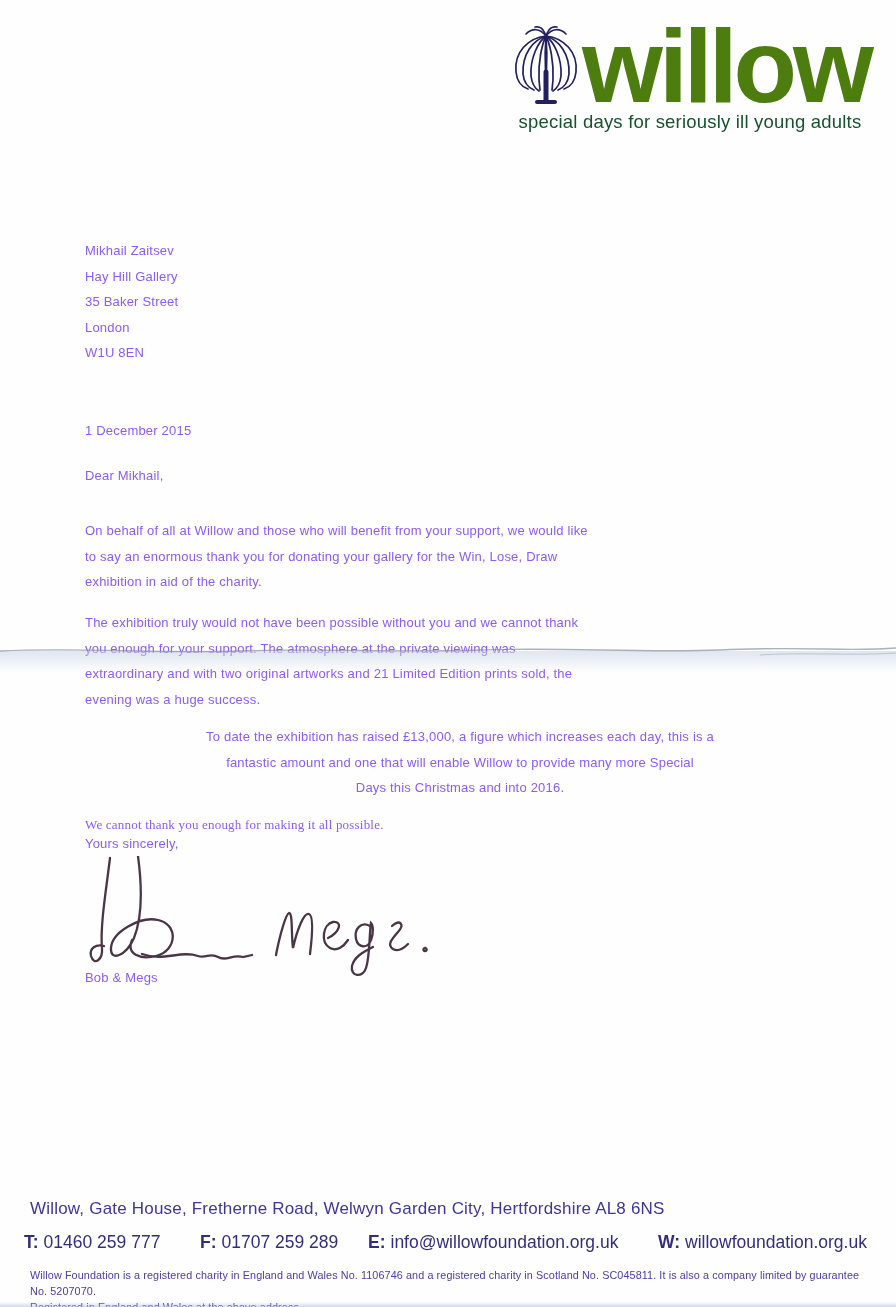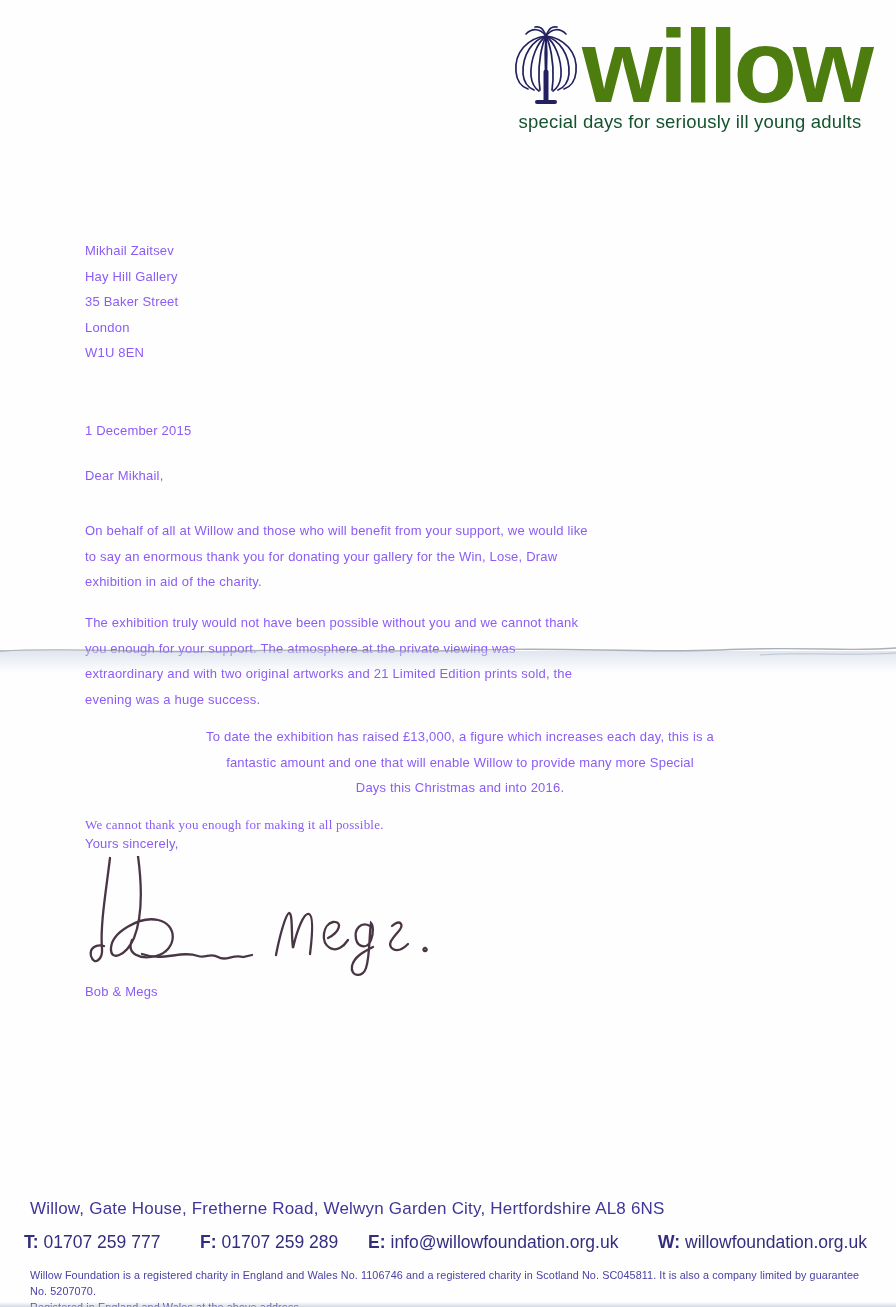--- a/index.html
+++ b/index.html
@@ -107,39 +107,39 @@
     <path d="M30,2 C26,35 20,70 22,92 C23,104 14,110 11,100 C9,92 16,88 24,90"></path>
     <path d="M58,0 C62,30 62,62 54,82 C46,100 30,106 31,92 C32,76 60,60 78,64 C98,68 98,94 76,100 C60,104 46,98 52,84"></path>
     <path d="M62,98 C84,106 100,94 118,100 C126,103 130,96 138,101 C146,106 152,98 163,101 L172,99"></path>
     <path d="M196,99 C200,78 206,58 209,57 C213,57 211,78 213,92 C217,74 224,56 229,58 C234,60 232,82 230,98"></path>
     <path d="M248,82 C260,76 263,65 253,66 C243,68 240,86 250,92 C257,96 264,90 268,84"></path>
     <path d="M290,70 C281,65 274,73 276,83 C278,92 288,93 291,84 C294,76 293,69 291,67 C289,80 290,100 286,112 C283,122 270,121 272,110 C274,101 283,96 293,91"></path>
     <path d="M312,70 C320,63 325,68 318,76 C311,84 307,89 313,93 C318,96 324,92 328,88"></path>
     <path d="M345,92 a1.6,1.6 0 1 0 0.1,0"></path>
   </svg>
 
-  <div class="abs body-text" style="left:85px; top:965px;margin-top:14px;">Bob &amp; Megs</div>
+  <div class="abs body-text" style="left:85px; top:965px;">Bob &amp; Megs</div>
 
   <svg class="crease" viewBox="0 0 896 34">
     <defs>
       <linearGradient id="cg" x1="0" y1="0" x2="0" y2="1">
         <stop offset="0" stop-color="#c8d2e4" stop-opacity="0.55"></stop>
         <stop offset="1" stop-color="#c8d2e4" stop-opacity="0"></stop>
       </linearGradient>
     </defs>
     <rect x="0" y="10" width="896" height="22" fill="url(#cg)"></rect>
     <path d="M0,10 C80,6 160,13 240,10 C320,7 400,12 480,9 C560,6 640,12 720,9 C800,5 850,11 896,7" stroke="#7d8796" stroke-width="1.4" fill="none" opacity="0.65"></path>
     <path d="M760,14 C800,11 850,15 896,12" stroke="#93a0b2" stroke-width="1" fill="none" opacity="0.5"></path>
   </svg>
 
   <footer>
     <div class="footer-address">Willow, Gate House, Fretherne Road, Welwyn Garden City, Hertfordshire AL8 6NS</div>
 
     <span class="contact" style="left:24px;">
-      <b>T:</b><span>01707 259 777</span>
+      <b>T:</b><span>01460 259 777</span>
     </span>
     <span class="contact" style="left:200px;">
       <b>F:</b><span>01707 259 289</span>
     </span>
     <span class="contact" style="left:368px;">
       <b>E:</b><span>info@willowfoundation.org.uk</span>
     </span>
     <span class="contact" style="left:658px;">
       <b>W:</b><span>willowfoundation.org.uk</span>
     </span>

